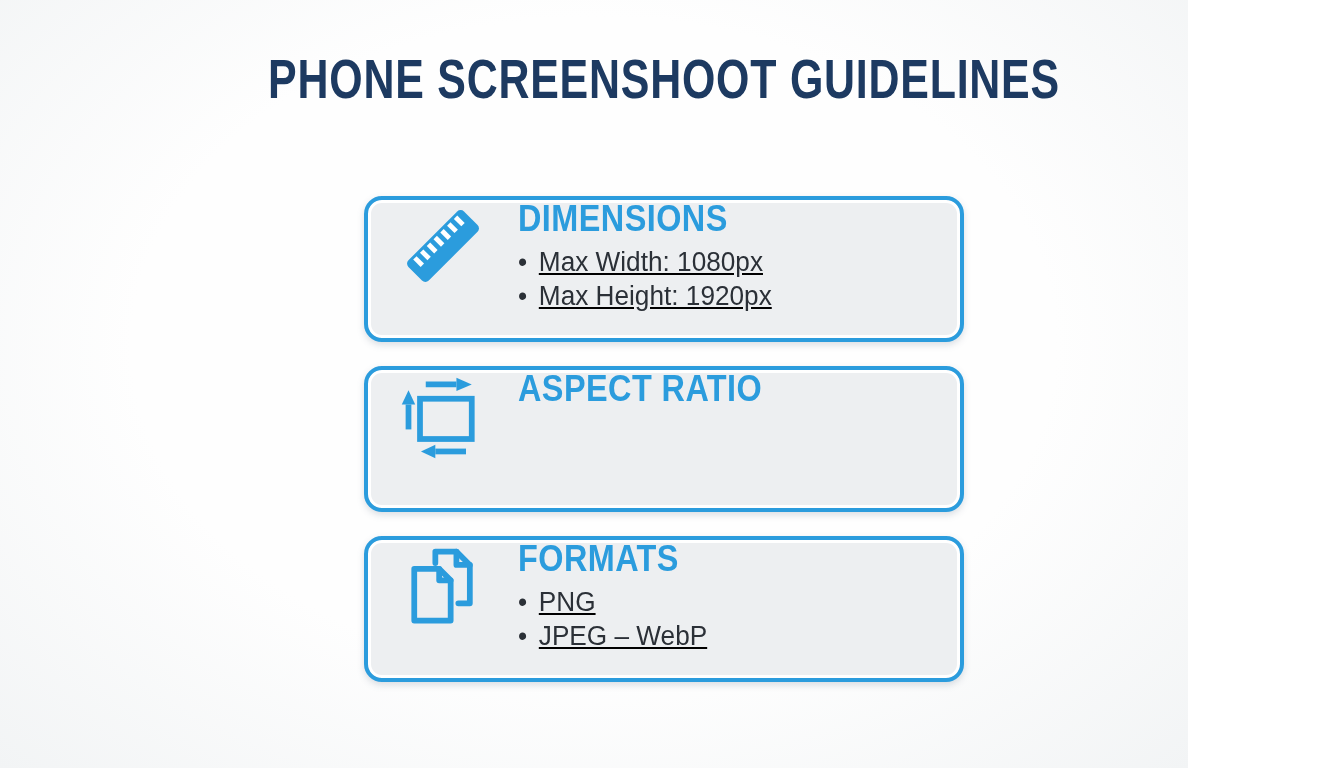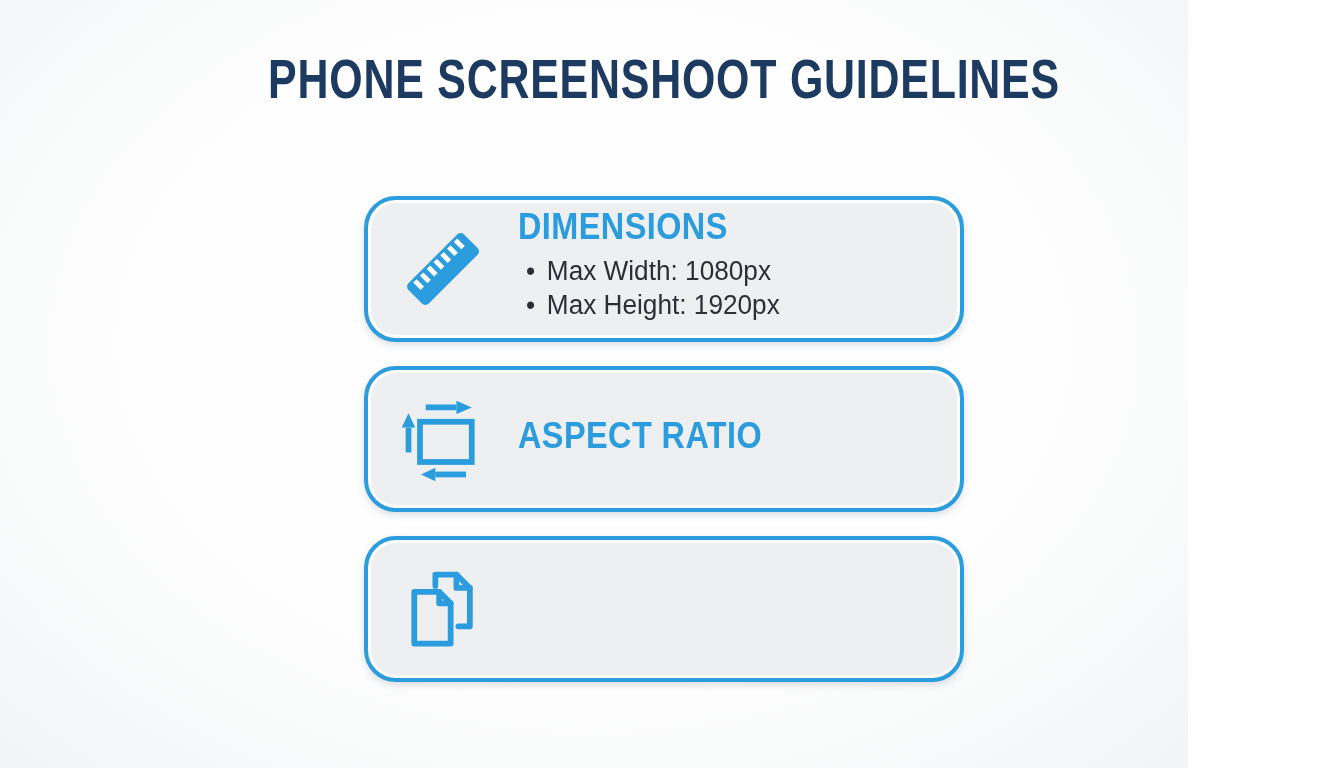--- a/index.html
+++ b/index.html
@@ -39,24 +39,24 @@
     width: 600px;
     display: flex;
     flex-direction: column;
     gap: 24px;
   }
   .card {
     box-sizing: border-box;
     height: 146px;
     background: #edeff1;
     border: 4px solid #2b9cdd;
-    border-radius: 32px;
+    border-radius: 18px;
     box-shadow: inset 0 0 0 3px #ffffff, 0 3px 7px rgba(90, 110, 130, 0.22);
     display: flex;
-    align-items: center;
+    align-items: flex-start;
   }
   .icon-col {
     width: 150px;
     flex: 0 0 150px;
     display: flex;
     justify-content: center;
     align-items: center;
   }
   .icon {
     display: block;
@@ -78,23 +78,24 @@
     font-size: 36px;
     font-weight: bold;
     letter-spacing: 0.5px;
     color: #2b9cdd;
     line-height: 1.05;
     white-space: nowrap;
     transform: scaleX(0.9);
     transform-origin: left center;
   }
   .bullets {
-    margin: 8px;
+    margin: 0;
     padding: 0;
     list-style: none;
+    text-decoration: underline;
   }
   .bullets li {
     font-size: 27px;
     line-height: 34px;
     color: #2b3037;
     white-space: nowrap;
     transform: scaleX(0.97);
     transform-origin: left center;
   }
   .marker {
@@ -168,16 +169,23 @@
           <svg viewBox="0 0 96 96" xmlns="http://www.w3.org/2000/svg" aria-hidden="true">
             <g stroke="#2b9cdd" stroke-width="6" stroke-linejoin="round" stroke-linecap="round">
               <path d="M40 24 V12 H62 L76 26 V66 H64" fill="none"></path>
               <path d="M62 12 V26 H76" fill="none"></path>
               <path d="M18 30 H44 L56 42 V84 H18 Z" fill="#edeff1"></path>
               <path d="M44 30 V42 H56" fill="none"></path>
             </g>
           </svg>
         </span>
       </div>
+      <div class="text-col">
+        <h2 class="card-heading">FORMATS</h2>
+        <ul class="bullets">
+          <li><span class="marker">•</span><span>PNG</span></li>
+          <li><span class="marker">•</span><span>JPEG – WebP</span></li>
+        </ul>
+      </div>
     </section>
 
   </div>
 </div>
 
 </body></html>

